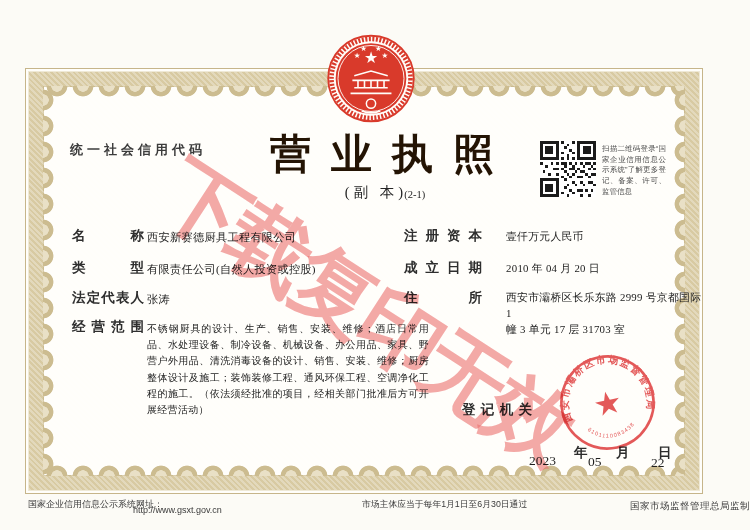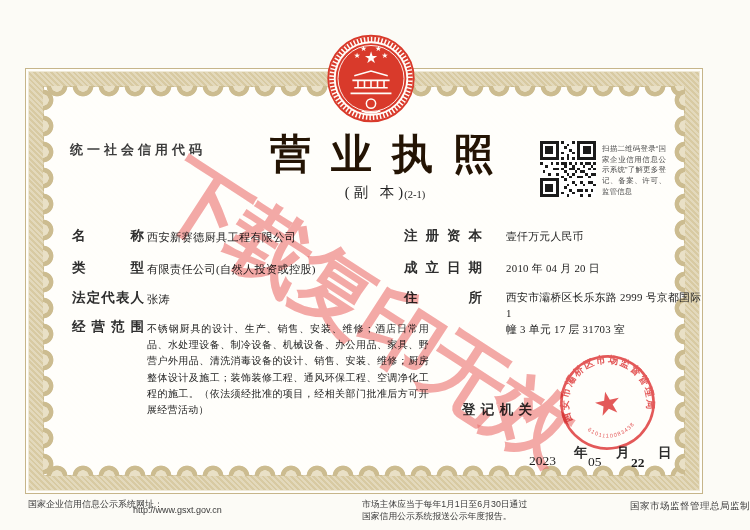--- a/index.html
+++ b/index.html
@@ -65,21 +65,21 @@
     text-align:justify;}
   .addr{white-space:pre-line;line-height:1.5;top:289px;}
 
   
   .reg-label{left:462px;top:401px;width:70px;}
   .date-unit{font-size:13.5px;font-weight:600;color:#2c2c2c;
     font-family:"Liberation Serif","DejaVu Serif",serif;}
   .date-num{font-size:13.5px;font-family:"Liberation Serif","DejaVu Serif",serif;color:#1f1f1f;}
   .d-year{left:529px;top:453px;} .d-yu{left:574px;top:444px;}
   .d-month{left:588px;top:454px;} .d-mu{left:616px;top:444px;}
-  .d-day{left:631px;top:455px;font-weight:bold;} .d-du{left:658px;top:444px;}
+  .d-day{left:651px;top:455px;} .d-du{left:658px;top:444px;}
 
   
   .seal{left:558px;top:353px;width:99px;height:99px;z-index:6;
     transform:rotate(-12deg);mix-blend-mode:multiply;opacity:.92;}
   .watermark{left:200px;top:136px;z-index:5;white-space:nowrap;
     font-size:84px;font-weight:700;letter-spacing:-6px;
     font-family:"Liberation Serif","DejaVu Serif",serif;
     color:rgba(235,112,110,.60);transform:rotate(33deg);transform-origin:0 0;
     mix-blend-mode:multiply;}
 
@@ -257,18 +257,17 @@
         <textPath href="#sealBottom" startOffset="4">6101110083438</textPath>
       </text>
     </svg>
 
     <div class="abs watermark">下载复印无效</div>
 
     <div class="abs foot foot-left-label">国家企业信用信息公示系统网址：</div>
     <div class="abs foot foot-left-url">http://www.gsxt.gov.cn</div>
     <div class="abs foot foot-mid">
       <div>市场主体应当于每年1月1日至6月30日通过</div>
-      <div>国家信用公示系统报送公示年度报告。</div>
     </div>
     <div class="abs foot foot-right">国家市场监督管理总局监制</div>
 
   </div>
 </div>
 
 </body></html>

